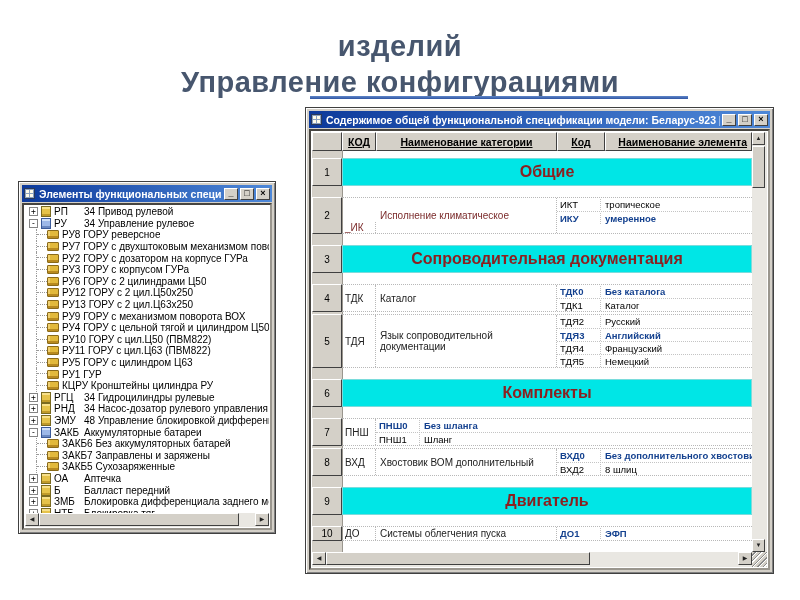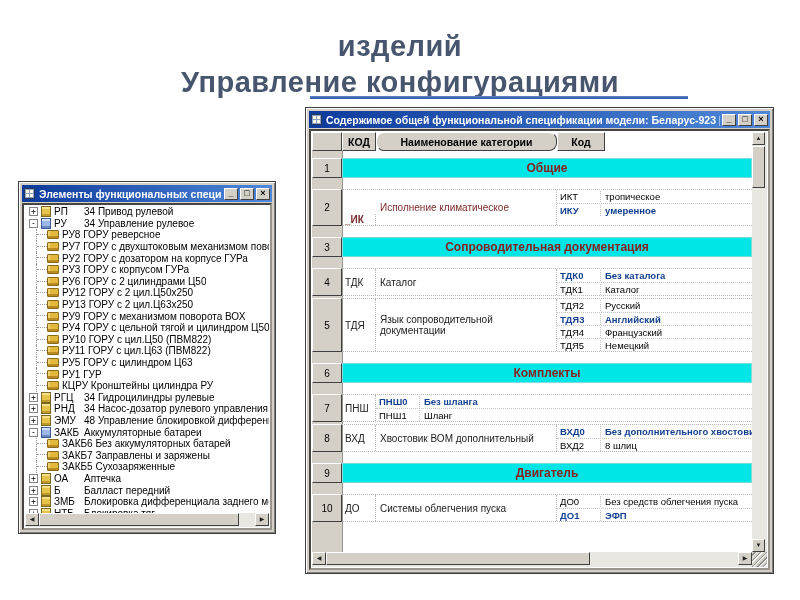--- a/index.html
+++ b/index.html
@@ -55,47 +55,47 @@
     border-radius:1px; margin:0 3px 0 0;
     box-shadow: inset 0 -2px 0 #b88a20, inset 2px 0 0 #f0d070; }
   .tcode { display:inline-block; min-width:30px; }
   .ttext { overflow:hidden; }
   .hbar-left { position:absolute; left:1px; right:1px; bottom:1px; height:14px; }
 
   
   .win-right { left:305px; top:107px; width:469px; height:467px; }
   .table-wrap { position:relative; margin-top:1px; height:calc(100% - 18px);
     background:#ffffff; border:2px inset #9a968e; overflow:hidden; }
-  .thead { position:absolute; top:1px; left:1px; right:16px; height:19px; display:flex; }
+  .thead { position:absolute; top:1px; left:1px; right:16px; height:19px; display:flex;text-decoration:underline; }
   .hc { background:#d4d0c8; border:1px solid; border-color:#ffffff #404040 #404040 #ffffff;
     font-size:10.5px; font-weight:bold; display:flex; align-items:center; justify-content:center;
     white-space:nowrap; overflow:hidden; }
   .hc-num { flex:none; width:30px; }
   .hc-kod { flex:none; width:34px; }
-  .hc-cat { flex:none; width:181px;border-radius:8px; }
+  .hc-cat { flex:none; width:181px; }
   .hc-code { flex:none; width:48px; }
   .hc-el { flex:1; justify-content:flex-end; padding-right:4px; }
 
   .tbody { position:absolute; top:20px; left:1px; right:16px; bottom:16px;
     overflow:hidden; background:#ffffff; }
   .tbody::before { content:""; position:absolute; left:0; top:0; bottom:0; width:30px;
     background:#d4d0c8; border-right:1px solid #9a968e; }
   .block { position:relative; display:flex; margin-top:11px; }
   .block:first-child { margin-top:7px; }
   .block.item + .block.item { margin-top:2px; }
   .numcell { flex:none; width:30px; background:#d4d0c8;
     border:1px solid; border-color:#ffffff #404040 #404040 #ffffff;
     display:flex; align-items:center; justify-content:center; font-size:10px; color:#000; }
-  .bannercell { flex:1; height:20px; background:#00e6e6; border:1px solid #7adcdc;
+  .bannercell { flex:1; height:28px; background:#00e6e6; border:1px solid #7adcdc;
     display:flex; align-items:center; justify-content:center;
-    font-size:12px; font-weight:bold; color:#8b2020; }
+    font-size:16px; font-weight:bold; color:#8b2020; }
   .igrid { flex:1; display:flex; border-top:1px dotted #b8b8b8; border-bottom:1px dotted #b8b8b8; }
   .kodcell { flex:none; width:34px; border-right:1px dotted #b8b8b8; display:flex;
     align-items:center; padding-left:3px; font-size:10px; color:#222; }
-  .kodcell.maroon { color:#7b2b2b; font-weight:bold;margin-top:24px; }
+  .kodcell.maroon { color:#7b2b2b; font-weight:normal;margin-top:24px; }
   .catcell { flex:none; width:181px; border-right:1px dotted #b8b8b8; display:flex;
     align-items:center; padding-left:4px; font-size:10px; color:#222; line-height:11px; }
   .catcell.maroon { color:#7b2b2b; font-weight:normal; }
   .optcol { flex:1; display:flex; flex-direction:column; }
   .opt { height:13px; display:flex; align-items:center; border-top:1px dotted #c4c4c4;
     font-size:9.5px; color:#000; }
   .opt:first-child { border-top:none; }
   .ocode { flex:none; width:44px; padding-left:3px; border-right:1px dotted #c4c4c4;
     display:flex; align-items:center; }
   .oname { flex:1; padding-left:4px; display:flex; align-items:center;
@@ -169,20 +169,21 @@
     <span class="tb-btn">_</span>
     <span class="tb-btn">□</span>
     <span class="tb-btn">×</span>
   </div>
   <div class="table-wrap">
     <div class="thead">
       <div class="hc hc-num"></div>
       <div class="hc hc-kod">КОД</div>
       <div class="hc hc-cat">Наименование категории</div>
       <div class="hc hc-code">Код</div>
+      <div class="hc hc-el">Наименование элемента</div>
     </div>
     <div class="tbody">
         <div class="block banner">
           <div class="numcell">1</div>
           <div class="bannercell">Общие</div>
         </div>
         <div class="block item">
           <div class="numcell">2</div>
           <div class="igrid">
             <div class="kodcell maroon">_ИК</div>
@@ -285,24 +286,20 @@
         <div class="block banner">
           <div class="numcell">9</div>
           <div class="bannercell">Двигатель</div>
         </div>
         <div class="block item">
           <div class="numcell">10</div>
           <div class="igrid">
             <div class="kodcell">ДО</div>
             <div class="catcell">Системы облегчения пуска</div>
             <div class="optcol">
-              <div class="opt">
-                <span class="ocode">ДО0</span>
-                <span class="oname">Без средств облегчения пуска</span>
-              </div>
               <div class="opt sel">
                 <span class="ocode">ДО1</span>
                 <span class="oname">ЭФП</span>
               </div>
             </div>
           </div>
         </div>
       </div>
     <div class="vbar track">
       <span class="sbtn" style="top:0;left:0;width:13px;">▲</span>

